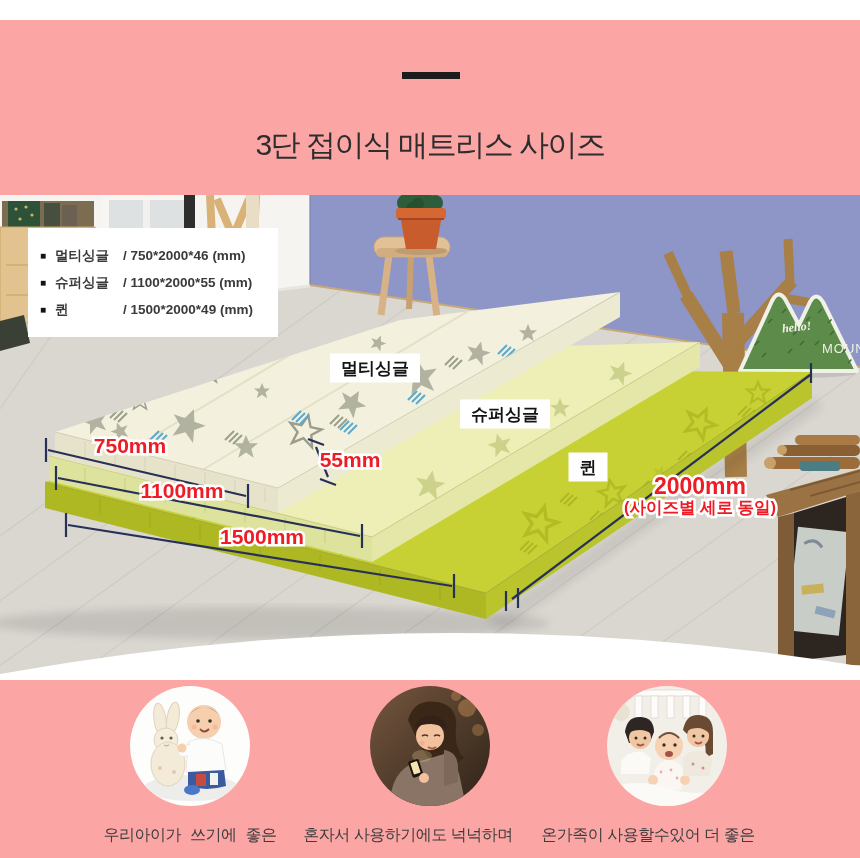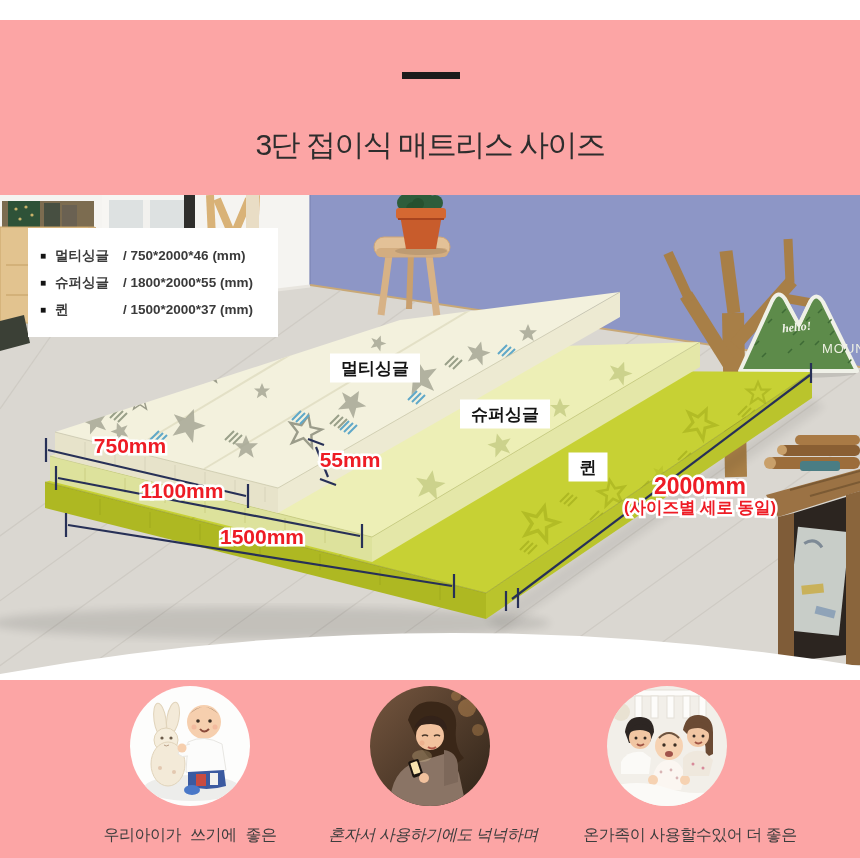--- a/index.html
+++ b/index.html
@@ -336,26 +336,26 @@
 
     <div class="info-box">
       <div class="info-row">
         <span class="sq">■</span>
         <span class="nm">멀티싱글</span>
         <span class="sp">/  750*2000*46  (mm)</span>
       </div>
       <div class="info-row">
         <span class="sq">■</span>
         <span class="nm">슈퍼싱글</span>
-        <span class="sp">/  1800*2000*55 (mm)</span>
+        <span class="sp">/  1100*2000*55 (mm)</span>
       </div>
       <div class="info-row">
         <span class="sq">■</span>
         <span class="nm">퀸</span>
-        <span class="sp">/  1500*2000*37  (mm)</span>
+        <span class="sp">/  1500*2000*49  (mm)</span>
       </div>
     </div>
 
     <div class="chip" style="left:375px;top:173px;">멀티싱글</div>
     <div class="chip" style="left:505px;top:219px;">슈퍼싱글</div>
     <div class="chip" style="left:588px;top:272px;">퀸</div>
   </div>
 
   <div class="circle" style="left:130px;">
     <svg width="120" height="120" viewBox="0 0 120 120">
@@ -462,16 +462,16 @@
         <path d="M88,56 q3,3 7,0" stroke="#a05545" stroke-width="1.8" fill="none"></path>
         <path d="M76,72 q8,-10 22,-6 l8,8 l-4,16 l-26,0 Z" fill="#efe8dd"></path>
         <circle cx="86" cy="78" r="1.5" fill="#d88a9a"></circle>
           <circle cx="96" cy="82" r="1.5" fill="#d88a9a"></circle>
       </g>
       <path d="M0,102 q30,-10 60,0 q30,10 60,0 l0,18 l-120,0 Z" fill="#fbfaf7"></path>
     </svg>
   </div>
 
   <div class="caption" style="left:190px;font-family:Liberation Mono, monospace;">우리아이가 쓰기에 좋은</div>
-  <div class="caption" style="left:433px;font-style:italic;">혼자서 사용하기에도 넉넉하며</div>
-  <div class="caption" style="left:690px;">온가족이 사용할수있어 더 좋은</div>
+  <div class="caption" style="left:408px;">혼자서 사용하기에도 넉넉하며</div>
+  <div class="caption" style="left:648px;">온가족이 사용할수있어 더 좋은</div>
 
 </div>
 
 </body></html>

